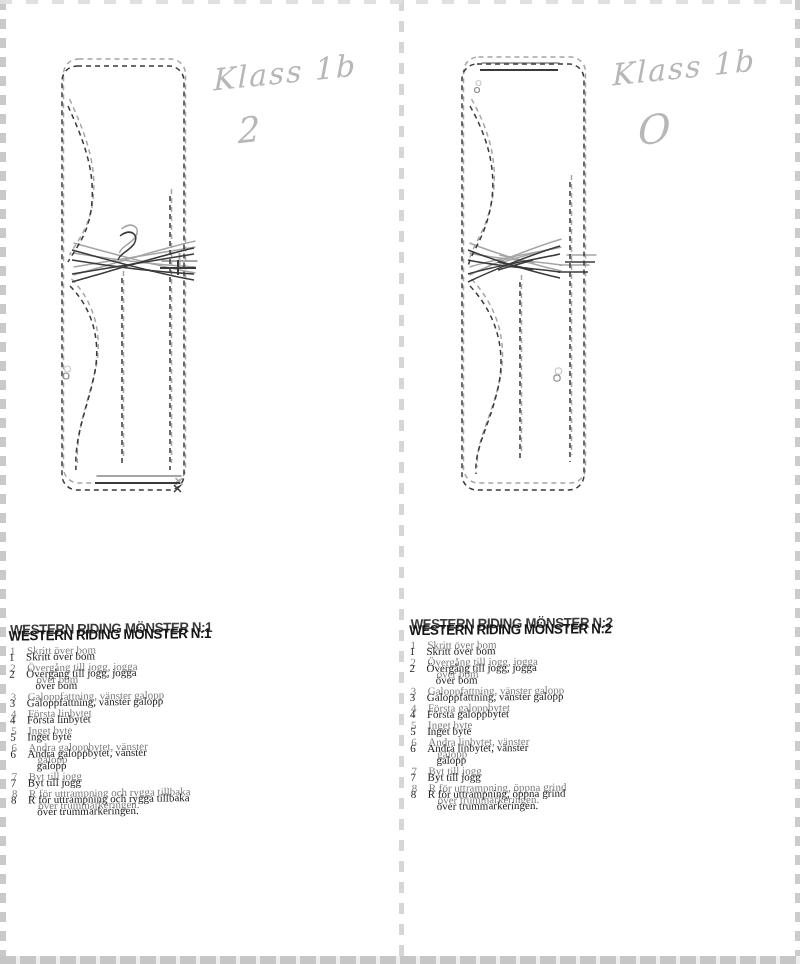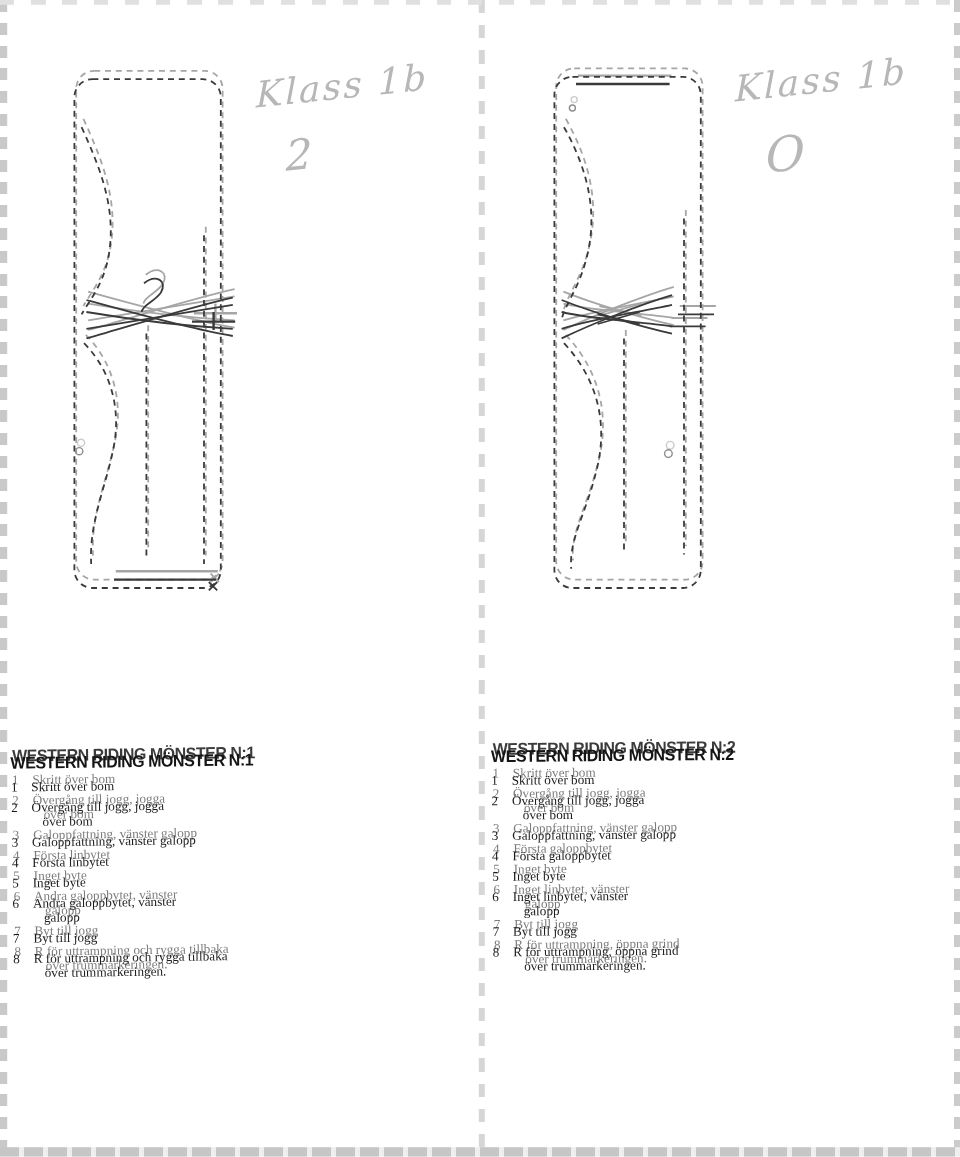--- a/index.html
+++ b/index.html
@@ -226,21 +226,21 @@
         <span class="step-num">5</span>
         <span class="step-body">
           <span>Inget byte</span>
           
         </span>
       </div>
 
       <div class="step">
         <span class="step-num">6</span>
         <span class="step-body">
-          <span>Inget linbytet, vänster</span>
+          <span>Andra linbytet, vänster</span>
           <span class="step-cont">galopp</span>
         </span>
       </div>
 
       <div class="step">
         <span class="step-num">7</span>
         <span class="step-body">
           <span>Byt till jogg</span>
           
         </span>

